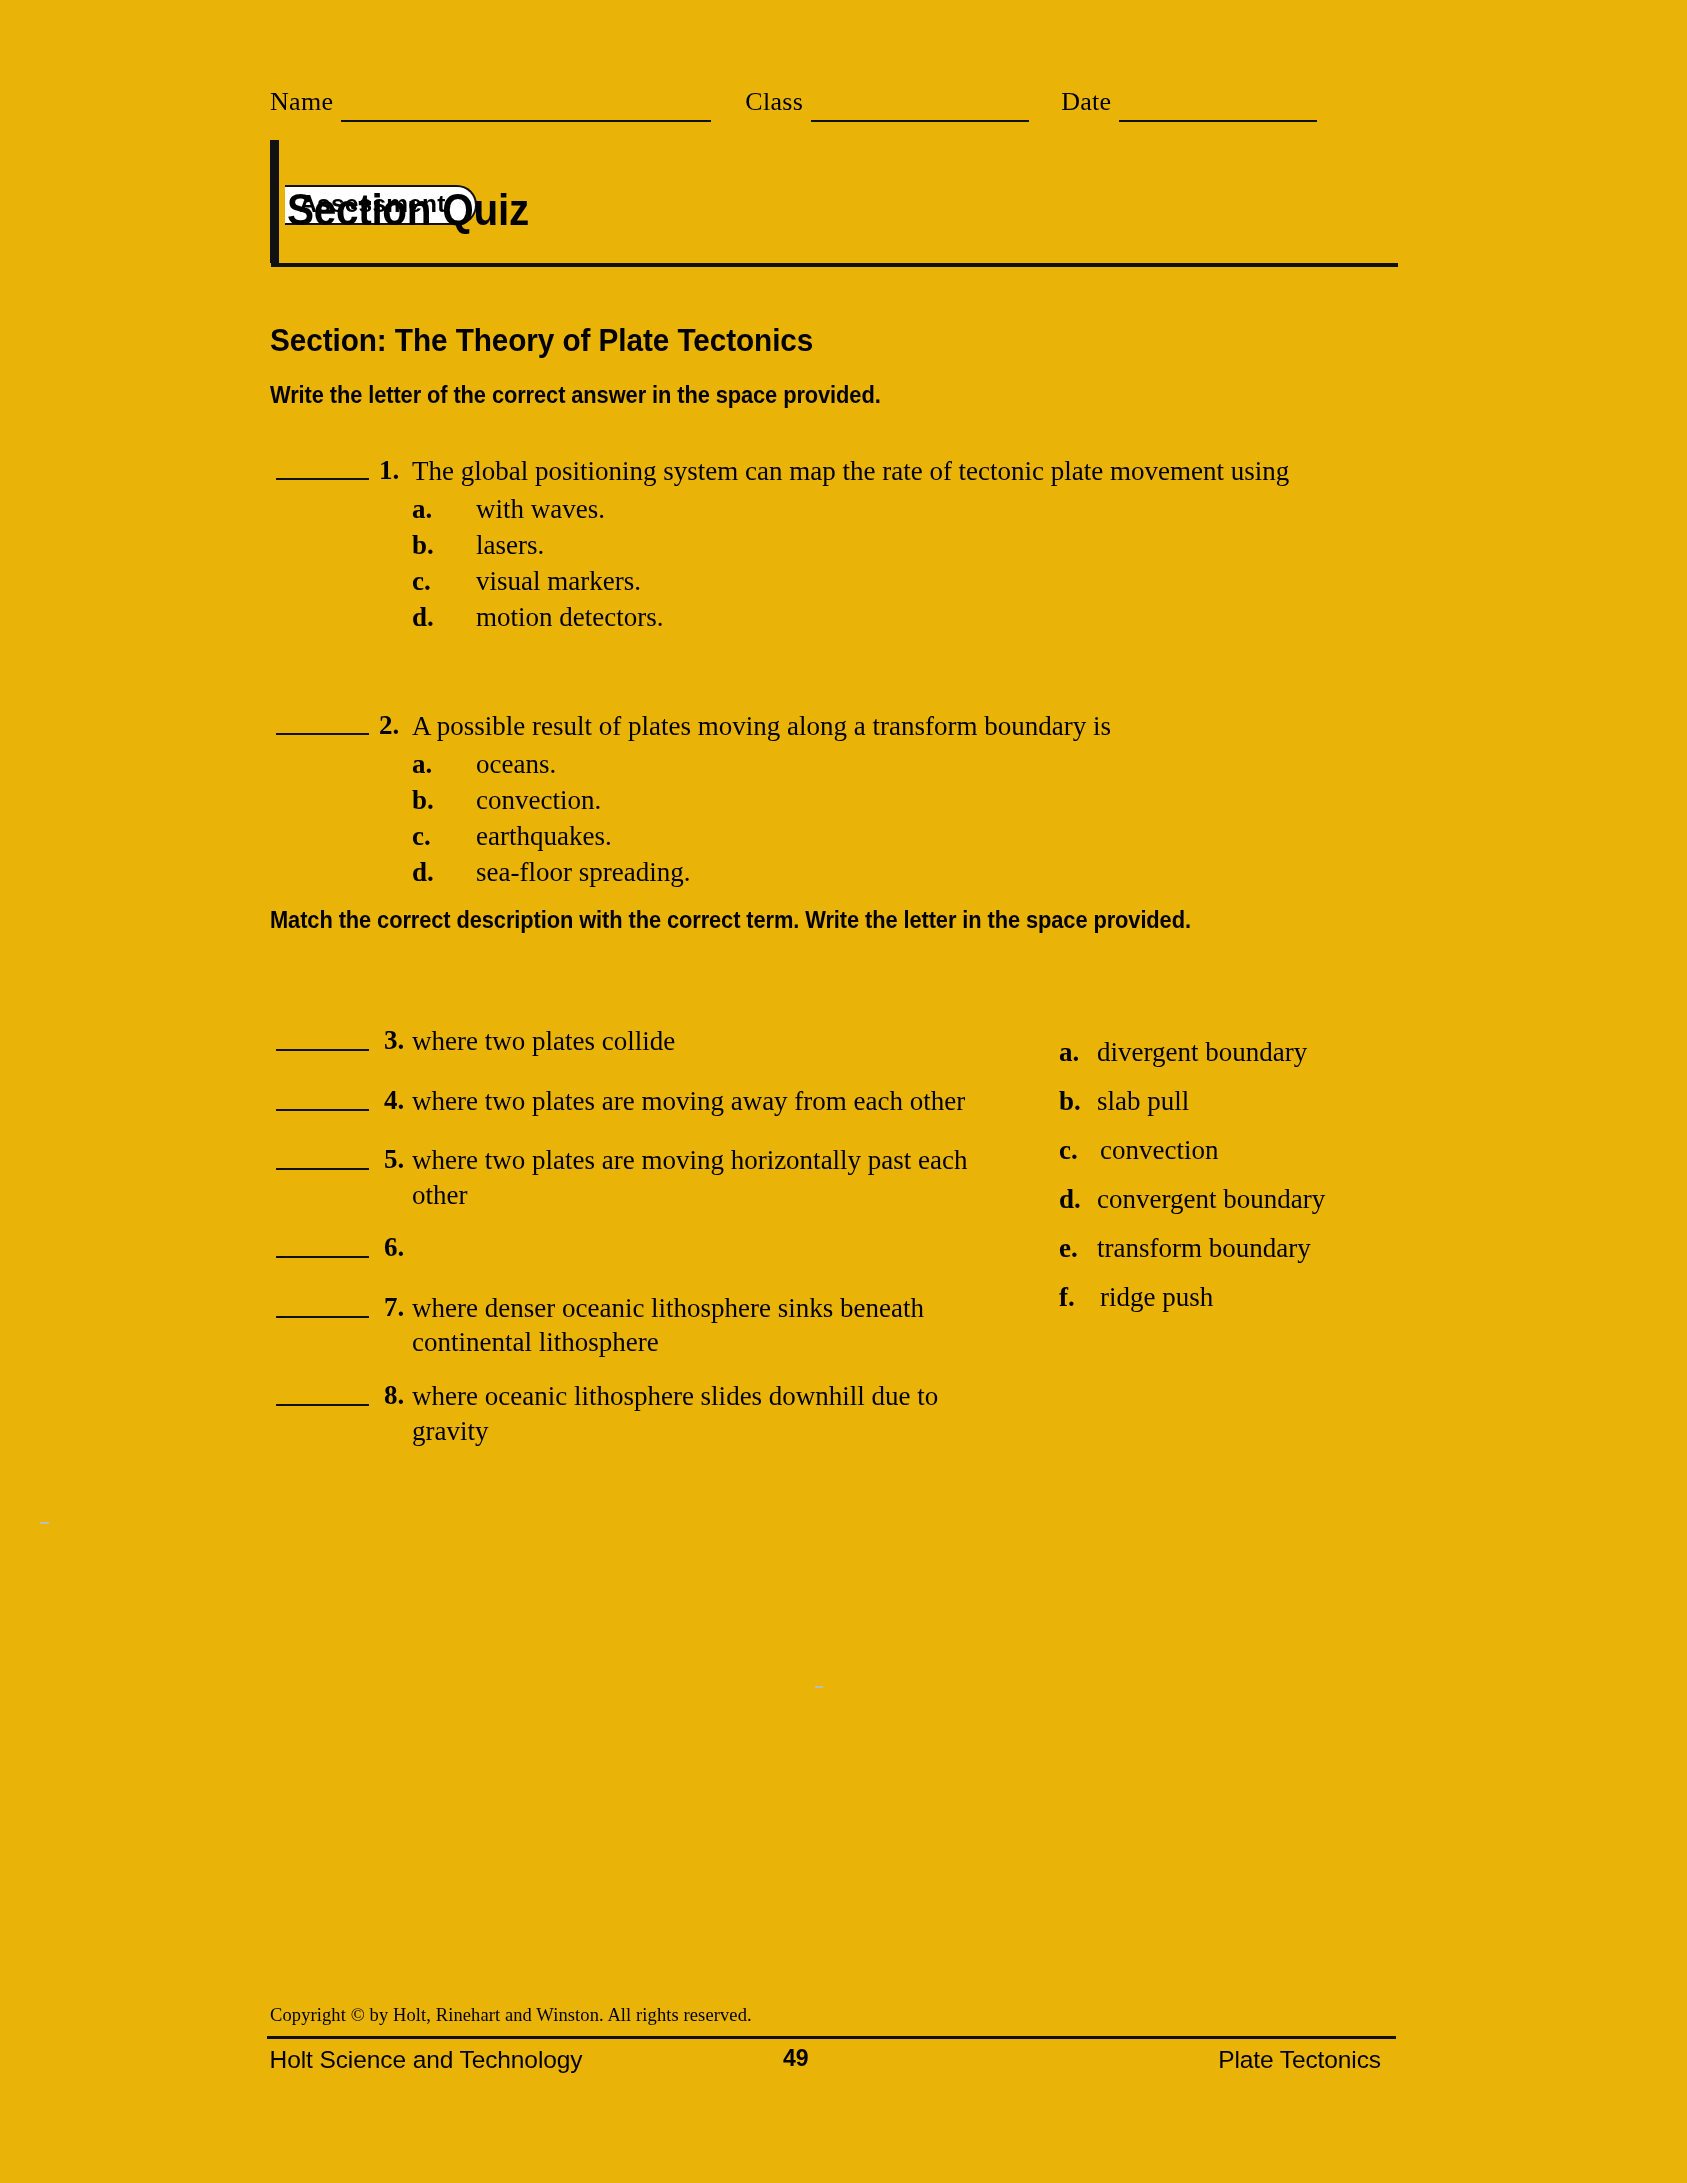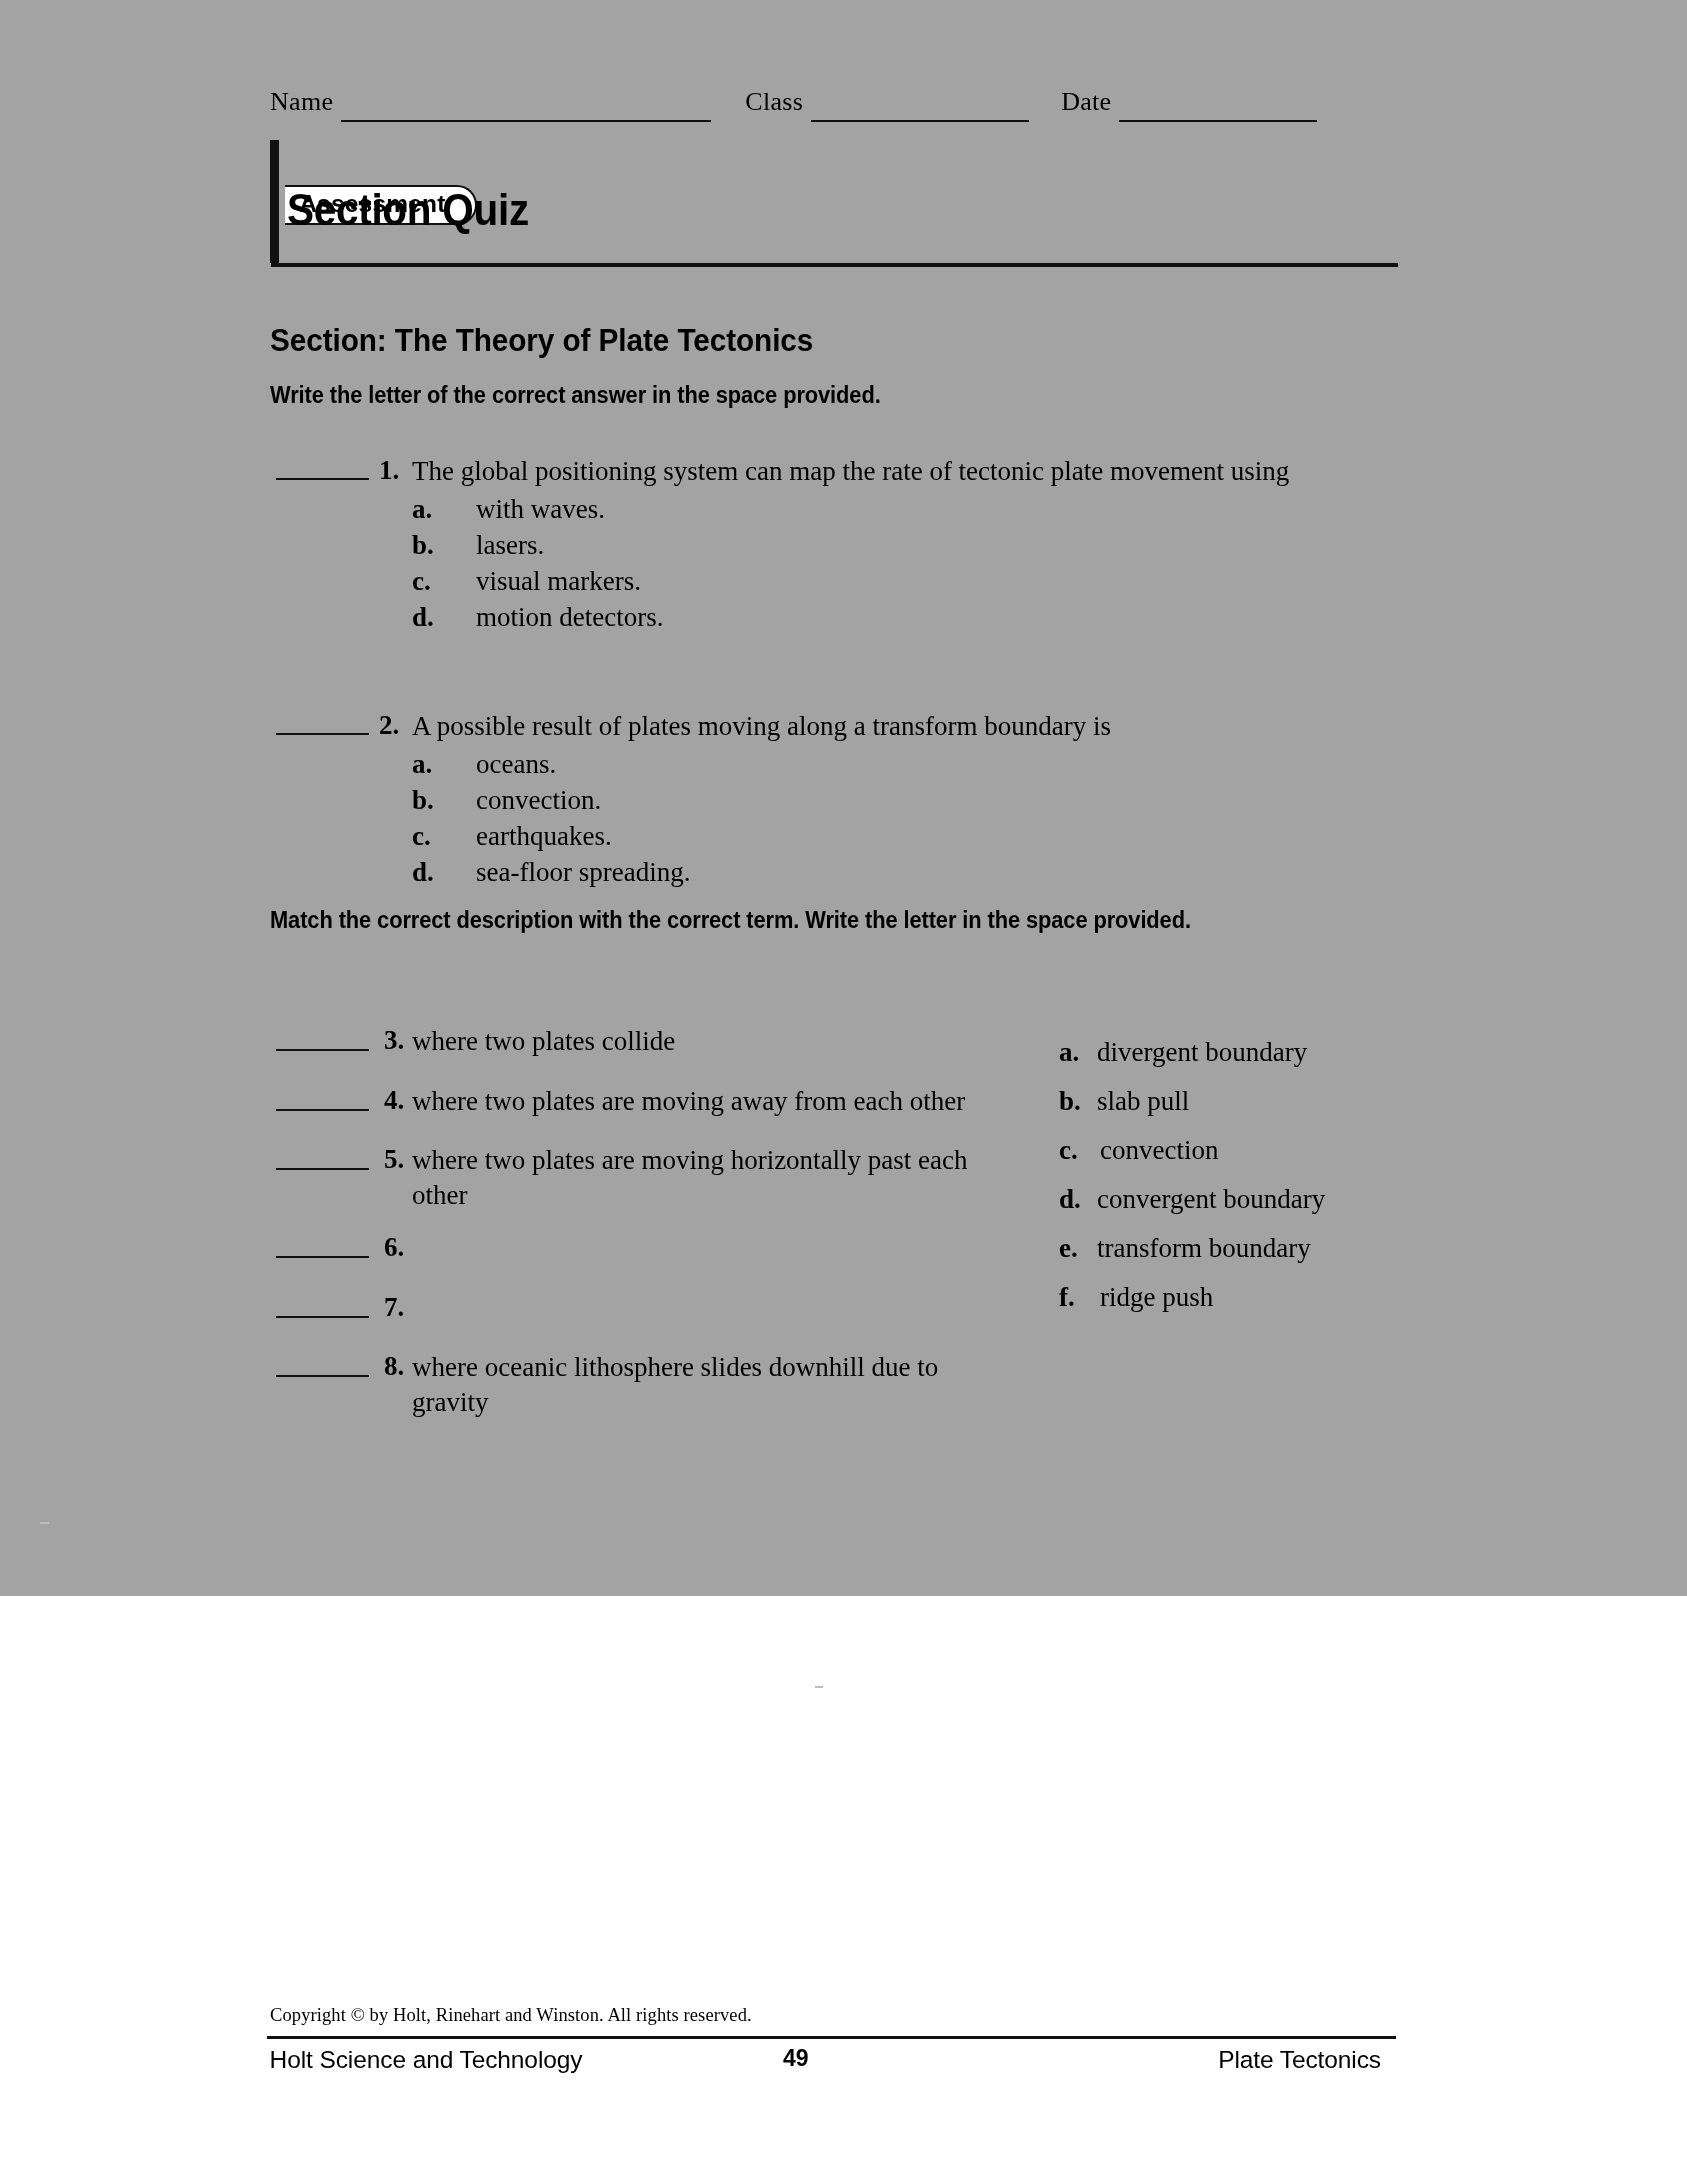--- a/index.html
+++ b/index.html
@@ -13,22 +13,22 @@
     position: relative;
     font-family: "Liberation Serif", "DejaVu Serif", serif;
     color: #000000;
     overflow: hidden;
   }
 
   .page {
     position: absolute;
     left: 0; top: 0;
     width: 1687px;
-    height: 1596px;
-    background: #a3a3a3;
+    height: 2183px;
+    background: #eab308;
   }
 
   
   .namerow {
     position: absolute;
     left: 270px;
     top: 87px;
     width: 1125px;
     height: 41px;
     display: flex;
@@ -367,20 +367,21 @@
       <span class="qnum">5.</span>
       <span class="mtext">where two plates are moving horizontally past each other</span>
     </div>
     <div class="match-item">
       <span class="blank"></span>
       <span class="qnum">6.</span>
     </div>
     <div class="match-item">
       <span class="blank"></span>
       <span class="qnum">7.</span>
+      <span class="mtext">where denser oceanic lithosphere sinks beneath continental lithosphere</span>
     </div>
     <div class="match-item">
       <span class="blank"></span>
       <span class="qnum">8.</span>
       <span class="mtext">where oceanic lithosphere slides downhill due to gravity</span>
     </div>
   </div>
 
   <div class="match-right">
     <span class="term">

